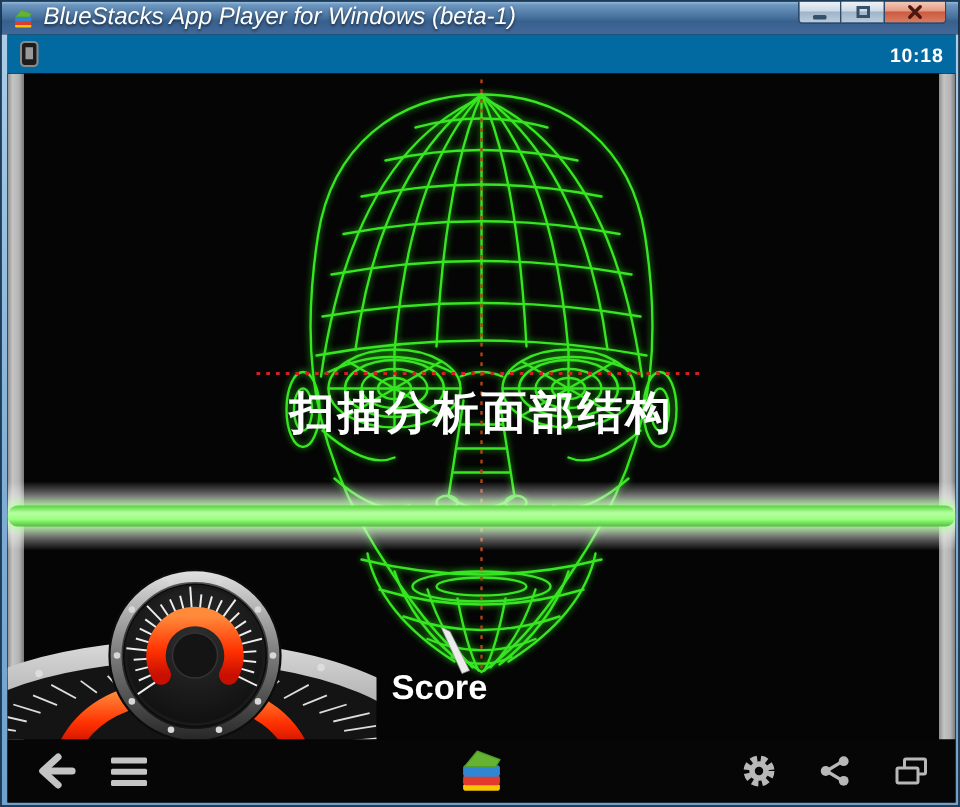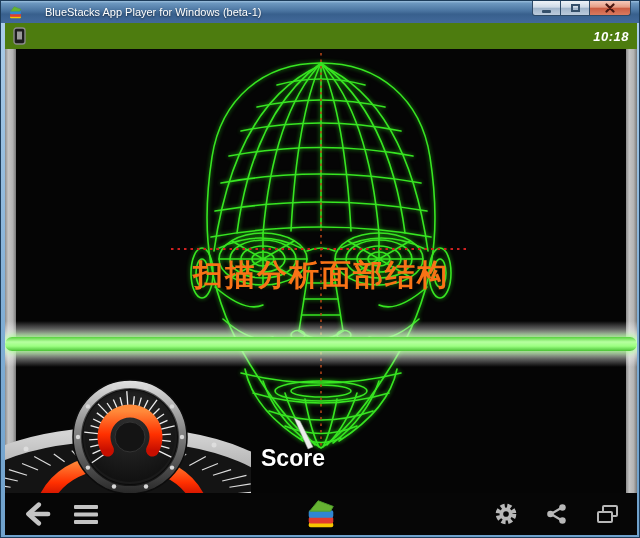--- a/index.html
+++ b/index.html
@@ -2,47 +2,47 @@
 <html><head>
 <meta charset="utf-8">
 <style>
   html,body{margin:0;padding:0;background:#222;}
   *{box-sizing:border-box;font-family:"Liberation Sans",sans-serif;}
   .window{position:relative;width:640px;height:538px;overflow:hidden;background:#000;border:1px solid #1d3c5a;}
   
   .titlebar{position:absolute;top:0;left:0;right:0;height:22px;
     background:linear-gradient(180deg,#9cc0de 0%,#6c97bf 10%,#4a74a0 45%,#38608d 60%,#42699a 100%);
     display:flex;align-items:center;padding-left:7px;}
-  .titlebar .title{color:#fff;font-size:11px;margin-left:22px;text-shadow:0 1px 2px rgba(0,0,0,.55);}
+  .titlebar .title{color:#fff;font-size:16px;margin-left:6px;text-shadow:0 1px 2px rgba(0,0,0,.55);font-style:italic;}
   .caption-buttons{position:absolute;top:0;right:8px;display:flex;}
   .cap-btn{height:15px;border:1px solid #2d4a68;border-top:none;display:flex;align-items:center;justify-content:center;
     background:linear-gradient(180deg,#eef3f8,#cdd9e6 45%,#9fb4ca 50%,#bccbdc);}
   .cap-btn.min{width:29px;border-radius:0 0 0 3px;}
   .cap-btn.max{width:28px;border-left:none;border-right:none;}
   .cap-btn.close{width:42px;border-radius:0 0 3px 0;
     background:linear-gradient(180deg,#f6cabb,#e49a82 45%,#cb5b41 50%,#d97b60);}
   .glyph-min{width:9px;height:3px;background:#35506b;border-radius:1px;margin-top:6px;}
   .glyph-max{width:9px;height:8px;border:2px solid #35506b;}
   
   .app-shell{position:absolute;top:22px;left:0;right:0;bottom:0;
     background:linear-gradient(180deg,#aacce8,#7fadd5 60%,#6fa1cc);padding:0 4px 4px;}
   .app-inner{width:632px;height:512px;background:#000;display:flex;flex-direction:column;}
   
-  .statusbar{height:26px;background:#4d7c0f;display:flex;align-items:center;padding:12px 8px;font-style:italic;}
+  .statusbar{height:26px;background:#0369a1;display:flex;align-items:center;padding:12px 8px;}
   .statusbar .time{margin-left:auto;color:#fff;font-size:13px;font-weight:bold;letter-spacing:.5px;}
   
   .content{position:relative;height:444px;background:#050505;overflow:hidden;}
   .strip{position:absolute;top:0;bottom:0;width:11px;z-index:1;
     background:linear-gradient(90deg,#8d8d8d,#c4c4c4 30%,#b3b3b3 70%,#787878);}
   .strip.left{left:0;}.strip.right{right:0;}
   .head-svg{position:absolute;inset:0;z-index:2;pointer-events:none;}
   .mesh{fill:none;stroke:#38e522;stroke-width:1.6;stroke-linecap:round;
     filter:drop-shadow(0 0 2.2px #1fae10);}
   .watermark{position:absolute;left:50%;top:206px;transform:translateX(-50%);z-index:3;
-    color:#f97316;font-size:30px;font-weight:bold;letter-spacing:2px;white-space:nowrap;
+    color:#ffffff;font-size:30px;font-weight:bold;letter-spacing:2px;white-space:nowrap;
     font-family:"DejaVu Sans","Liberation Sans",sans-serif;}
   .scan-glow{position:absolute;left:0;right:0;top:272px;height:46px;z-index:5;
     background:linear-gradient(180deg,rgba(255,255,255,0) 0%,rgba(246,246,246,.55) 25%,
       rgba(252,252,252,.95) 44%,rgba(252,252,252,.95) 56%,rgba(246,246,246,.55) 75%,rgba(255,255,255,0) 100%);}
   .scan-core{position:absolute;left:0;right:0;top:288px;height:14px;z-index:5;border-radius:7px;
     background:linear-gradient(180deg,#58d23e,#b6ffa0 35%,#9cff82 65%,#4cc337);
     box-shadow:0 0 7px 1px rgba(140,255,110,.85);}
   .gauge-svg{position:absolute;left:0;top:322px;z-index:6;}
   .score{position:absolute;left:256px;top:396px;width:100px;text-align:left;z-index:7;
     color:#fff;font-size:23px;font-weight:bold;text-shadow:0 1px 2px #000;}

